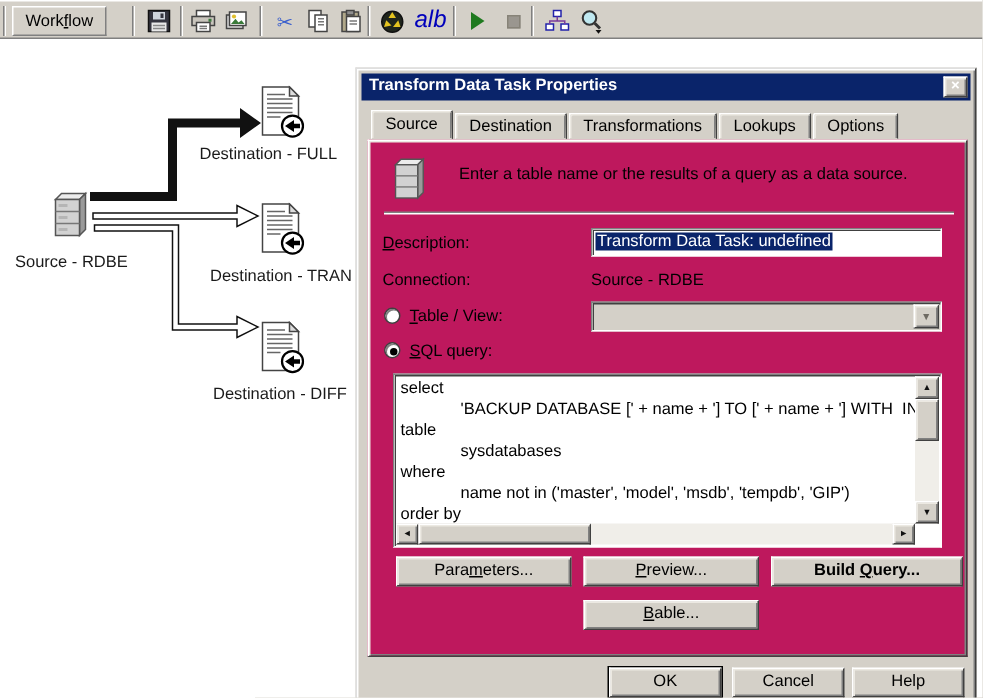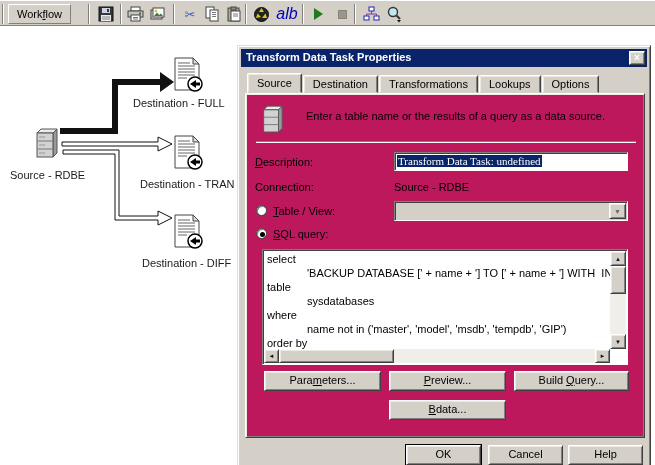--- a/index.html
+++ b/index.html
@@ -259,21 +259,21 @@
       <polygon points="4,6 8,2 24,2 20,6" fill="#ececec" stroke="#555"></polygon>
       <polygon points="20,6 24,2 24,26 20,30" fill="#9a9a9a" stroke="#555"></polygon>
       <rect x="4" y="6" width="16" height="24" fill="#d2d2d2" stroke="#555"></rect>
       <line x1="4" y1="14" x2="20" y2="14" stroke="#777"></line>
       <line x1="4" y1="22" x2="20" y2="22" stroke="#777"></line>
     </svg>
     <div class="abs lbl" style="left:60px; top:16px; width:335px;">Enter a table name or the results of a query as a data source.</div>
     <div class="abs etched" style="left:10px; top:47px; width:380px;"></div>
 
     <div class="abs lbl" style="left:9px; top:62px;"><span></span><u>D</u><span>escription:</span></div>
-    <div id="desc-input" class="abs sunken fieldcol" style="top:58px; width:234px; height:19px;font-family:Liberation Serif, serif;">
+    <div id="desc-input" class="abs sunken fieldcol" style="top:58px; width:234px; height:19px;">
       <span class="hl">Transform Data Task: undefined</span>
     </div>
 
     <div class="abs lbl" style="left:9px; top:87px;">Connection:</div>
     <div class="abs lbl fieldcol" style="top:87px;">Source - RDBE</div>
 
     <div class="abs radio" style="left:10px; top:111px;"></div>
     <div class="abs lbl" style="left:27px; top:111px;"><span></span><u>T</u><span>able / View:</span></div>
     <div id="combo" class="abs sunken fieldcol" style="top:107px; width:234px; height:20px;">
       <div class="abs btn combo-btn"><span>▼</span></div>
@@ -300,20 +300,20 @@
       </div>
       <div id="hscroll" class="abs sb-track">
         <div class="abs sb-btn" style="left:0; top:0; width:15px; height:14px; line-height:13px;"><span>◄</span></div>
         <div class="abs sb-btn" style="left:15px; top:0; width:115px; height:14px;"></div>
         <div class="abs sb-btn" style="right:0; top:0; width:15px; height:14px; line-height:13px;"><span>►</span></div>
       </div>
     </div>
 
     <div class="abs btn" style="left:18px; top:277px; width:117px; height:20px;"><span>Para</span><u>m</u><span>eters...</span></div>
     <div class="abs btn" style="left:143px; top:277px; width:117px; height:20px;"><span></span><u>P</u><span>review...</span></div>
-    <div class="abs btn" style="left:268px; top:277px; width:115px; height:20px;"><span>Build </span><u>Q</u><span>uery...</span></div>
-    <div class="abs btn" style="left:143px; top:306px; width:117px; height:20px;"><span></span><u>B</u><span>data...</span></div>
+    <div class="abs btn" style="left:268px; top:277px; width:128px; height:20px;font-weight:bold;"><span>Build </span><u>Q</u><span>uery...</span></div>
+    <div class="abs btn" style="left:143px; top:306px; width:117px; height:20px;"><span></span><u>B</u><span>able...</span></div>
   </div>
 
   <div class="abs btn default" style="left:168px; top:399px; width:75px; height:20px;">OK</div>
   <div class="abs btn" style="left:250px; top:399px; width:75px; height:20px;">Cancel</div>
   <div class="abs btn" style="left:330px; top:399px; width:75px; height:20px;">Help</div>
 </div>
 
 </body></html>

